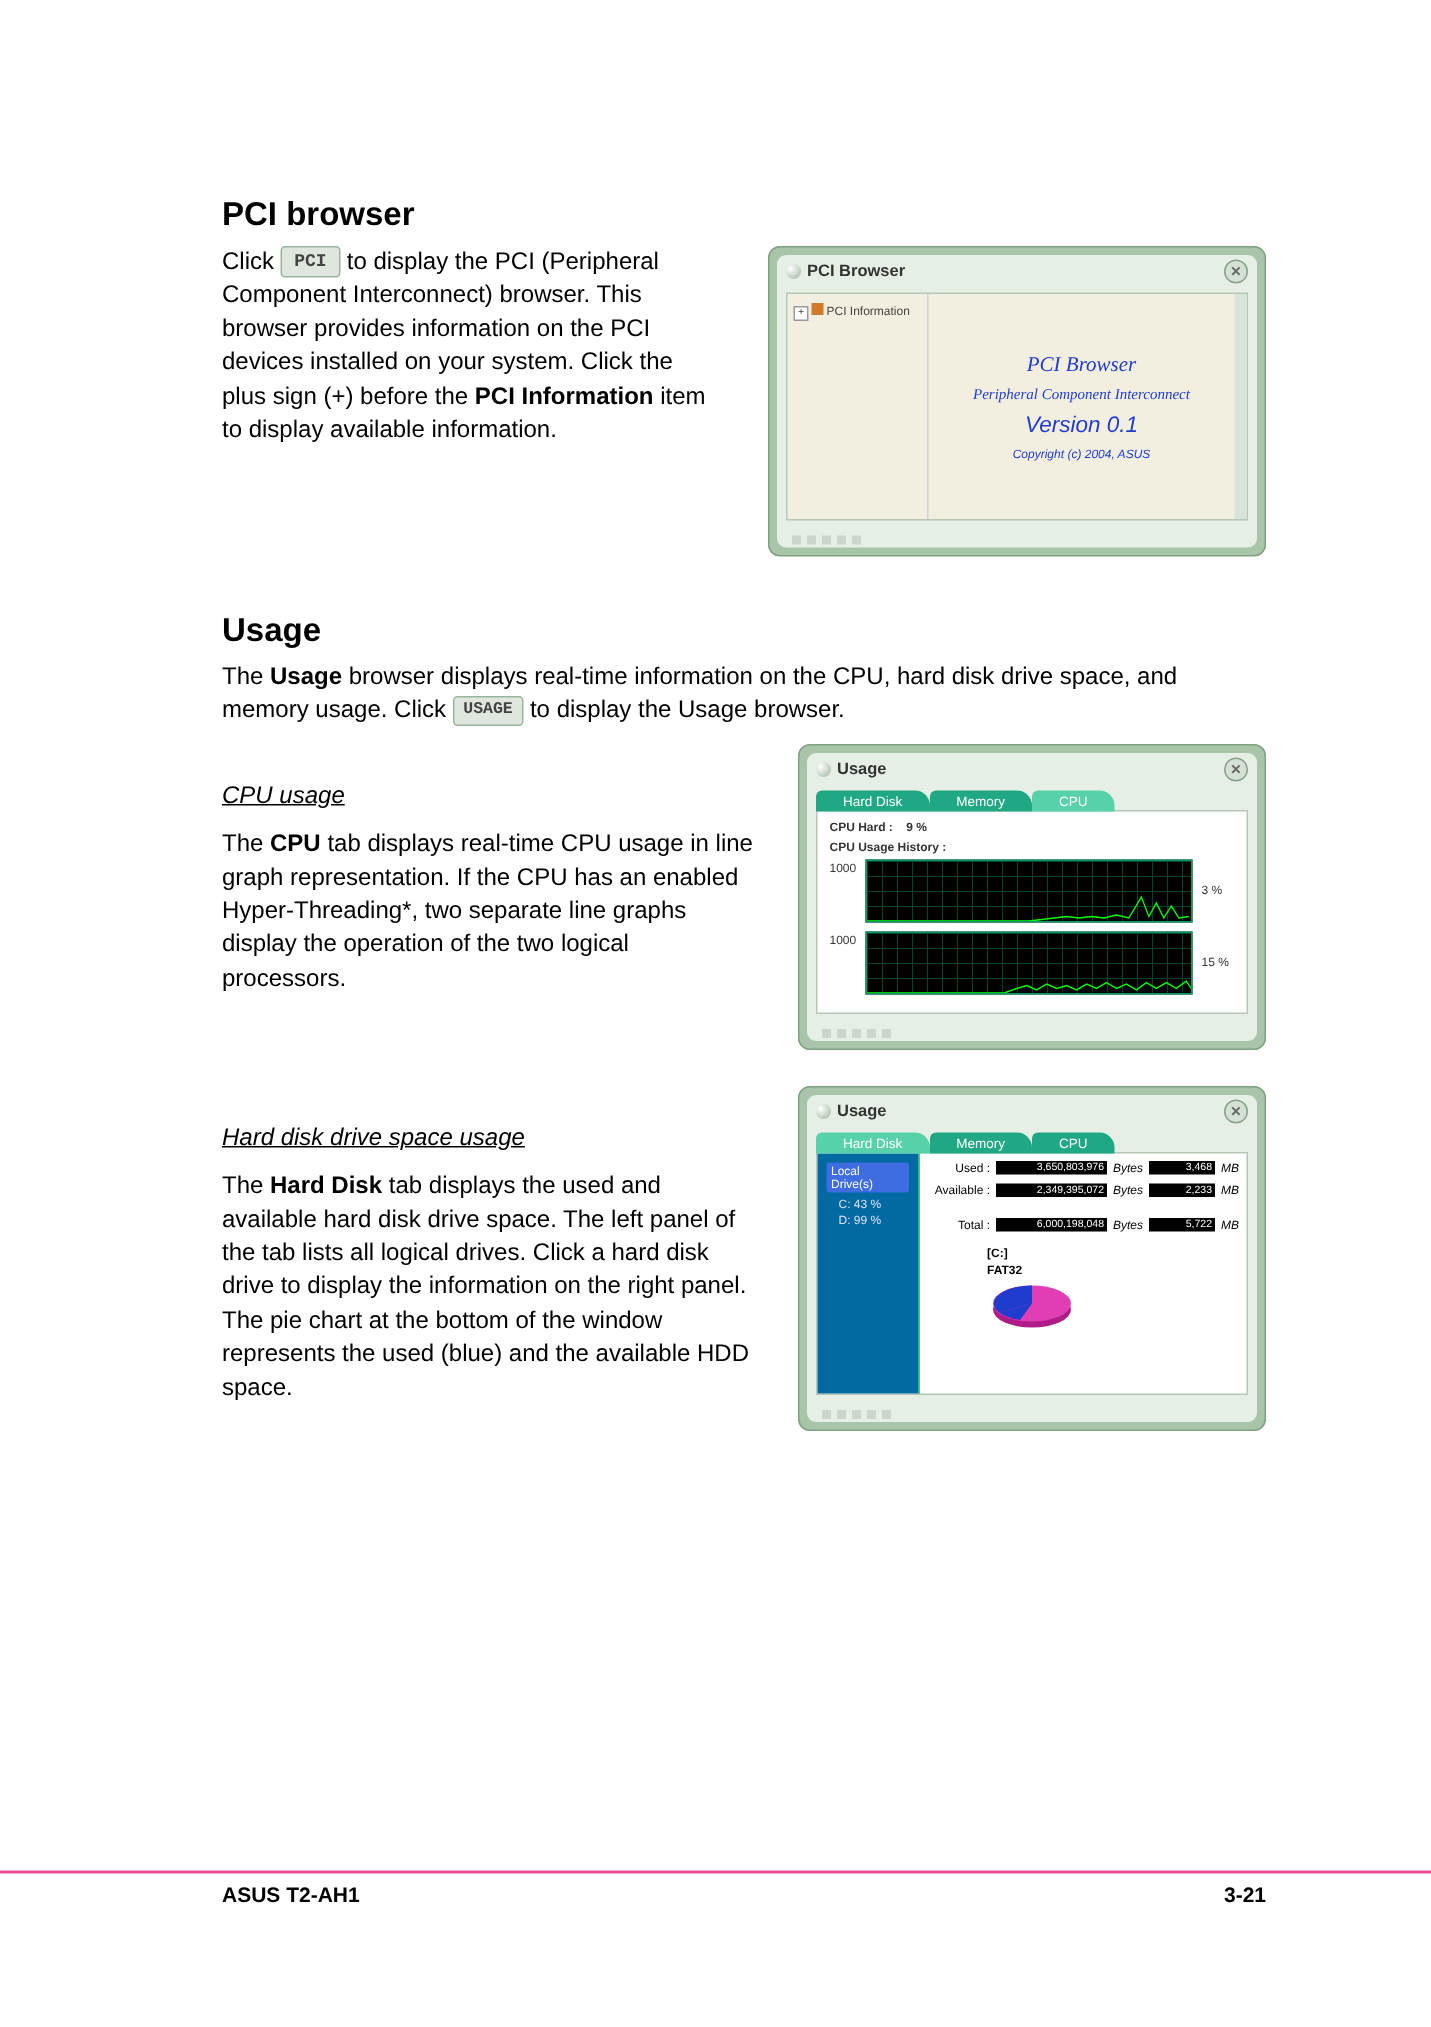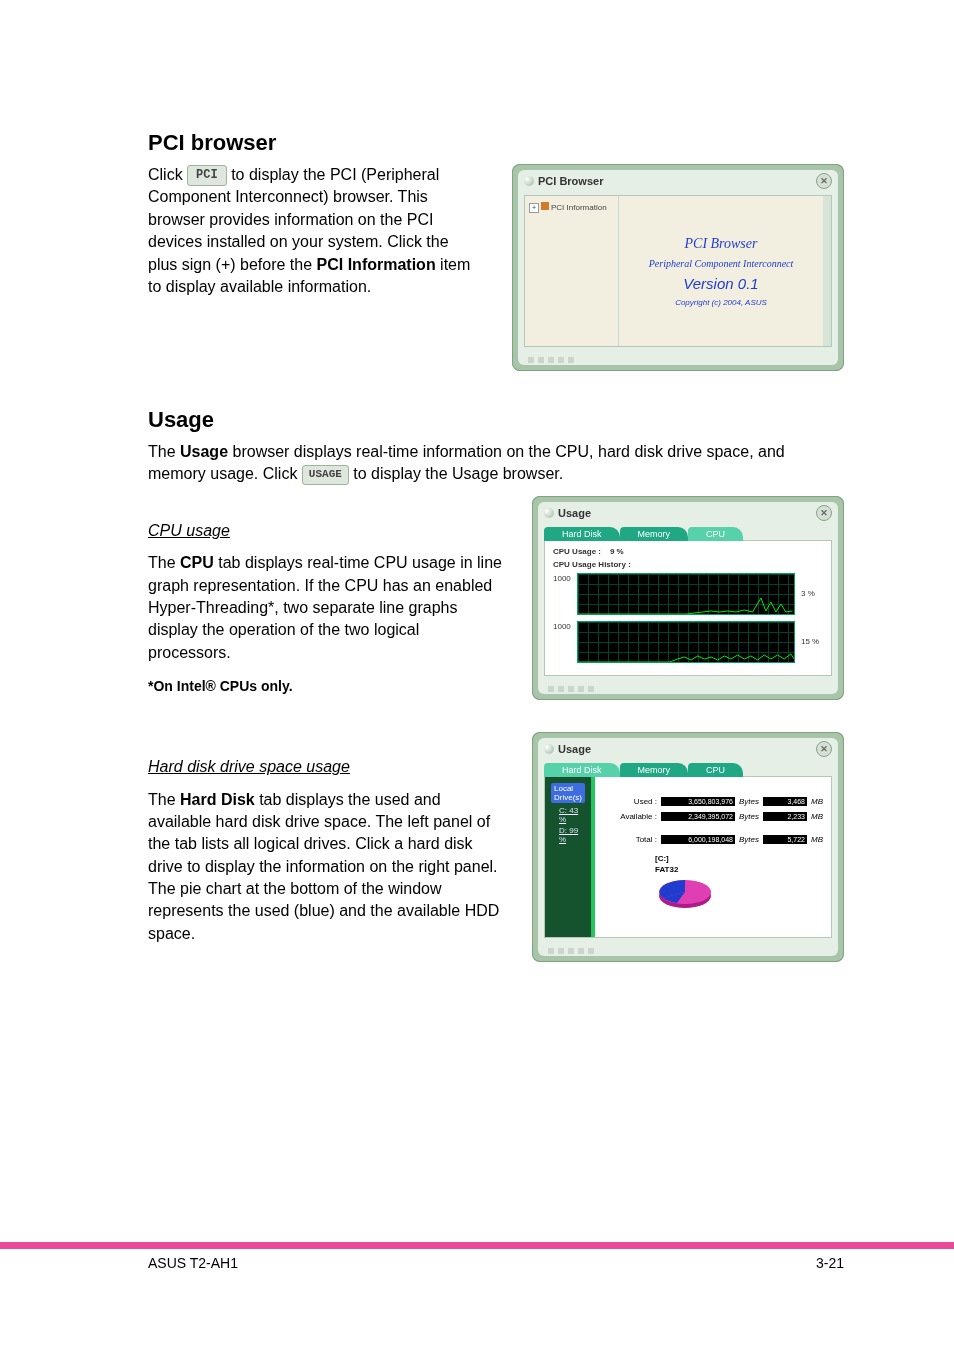--- a/index.html
+++ b/index.html
@@ -144,42 +144,42 @@
     opacity:0.4;
   }
   .chart-frame svg{position:absolute;inset:0;width:100%;height:100%;}
   .pct { width:22px;font-size:8px;}
   .axis-col{display:flex;flex-direction:row;justify-content:space-between;height:40px;font-size:8px;}
   
   .hd-body{
     background:#fff;border:1px solid #b5c7b6;margin:0 6px 10px 6px;display:flex;min-height:160px;font-size:8px;
   }
   .hd-tree{
-    width:75px;background:#14532d;color:#fff;padding:6px 6px;border-right:4px solid #22c55e;text-decoration:underline;
+    width:75px;background:#0369a1;color:#fff;padding:6px 6px;border-right:1px solid #22c55e;
   }
   .hd-tree .root{background:#3d6de0;padding:1px 3px;border-radius:2px;display:inline-block;margin-bottom:3px;}
   .hd-tree .drv{margin-left:8px;color:#d7e2ff;margin-bottom:2px;}
   .hd-stats{
-    flex:1;padding:20px;
+    flex:1;padding:5px;
   }
   .stat-row{display:flex;align-items:center;gap:4px;margin-bottom:6px;}
   .stat-lbl{width:42px;text-align:right;}
   .stat-bar{width:70px;height:9px;background:#000;color:#fff;font-size:7px;display:flex;align-items:center;justify-content:flex-end;padding:0 2px;}
   .stat-bar2{width:40px;height:9px;background:#000;color:#fff;font-size:7px;display:flex;align-items:center;justify-content:flex-end;padding:0 2px;}
   .unit{font-size:8px;font-style:italic;}
   .pie-area{margin-top:10px;margin-left:40px;}
   .pie-lbl{font-weight:bold;margin-bottom:2px;}
   .pie{width:60px;height:36px;position:relative;}
   .footer{
     position:absolute;
     bottom:80px;left:0;right:0;
     display:flex;justify-content:space-between;
     padding: 0 110px 0 148px;
-    font-size:14px;font-weight:normal;
-    border-top:7px solid #ec4899;
+    font-size:14px;font-weight:bold;
+    border-top:2px solid #ec4899;
     padding-top:6px;
   }
 </style>
 </head>
 <body>
 
 <div class="page-content">
 
   <h2 class="section-heading">PCI browser</h2>
   <div class="row">
@@ -234,38 +234,37 @@
   </p>
 
   <div class="row" style="margin-top:10px">
     <div style="flex:1;">
       <p class="para italic" style="text-decoration:underline">CPU usage</p>
       <p class="para">
         <span>The </span>
         <span class="bold">CPU</span>
         <span> tab displays real-time CPU usage in line graph representation. If the CPU has an enabled Hyper-Threading*, two separate line graphs display the operation of the two logical processors.</span>
       </p>
-      <p class="footnote">*On Intel® CPUs only.</p>
     </div>
     <div class="shot usage-window">
       <div class="shot-inner">
         <div class="titlebar">
           <span class="sphere"></span>
           <span>Usage</span>
           <span class="spacer"></span>
           <span class="close-btn">✕</span>
         </div>
         <div class="tabs">
           <div class="tab dark">Hard Disk</div>
           <div class="tab dark">Memory</div>
           <div class="tab light">CPU</div>
         </div>
         <div class="usage-body">
           <div class="graph-label">
-            <span>CPU Usage :</span>
+            <span>CPU Hard :</span>
             &nbsp;&nbsp;
             <span>9  %</span>
           </div>
           <div class="graph-label">CPU Usage History :</div>
           <div class="chart-row">
             <div class="axis-col">
               <span>100</span>
               <span>0</span>
             </div>
             <div class="chart-frame">

